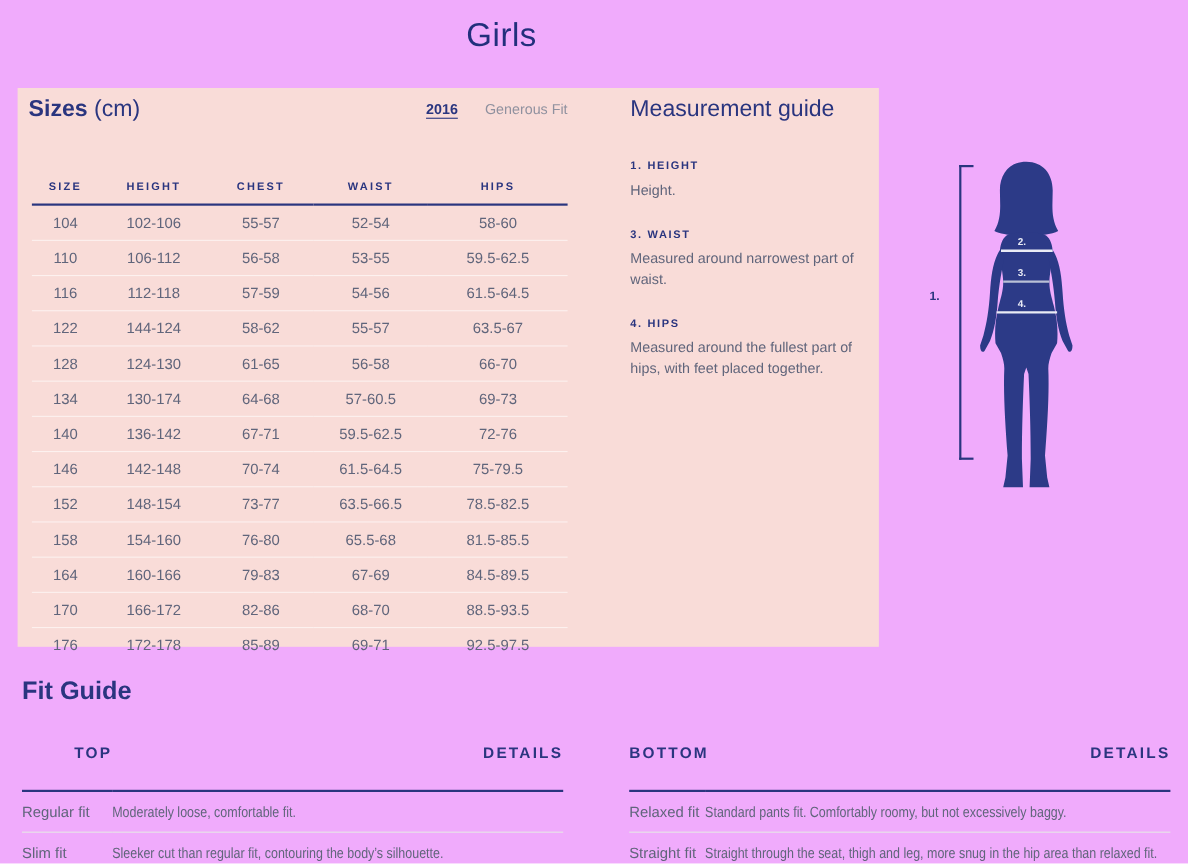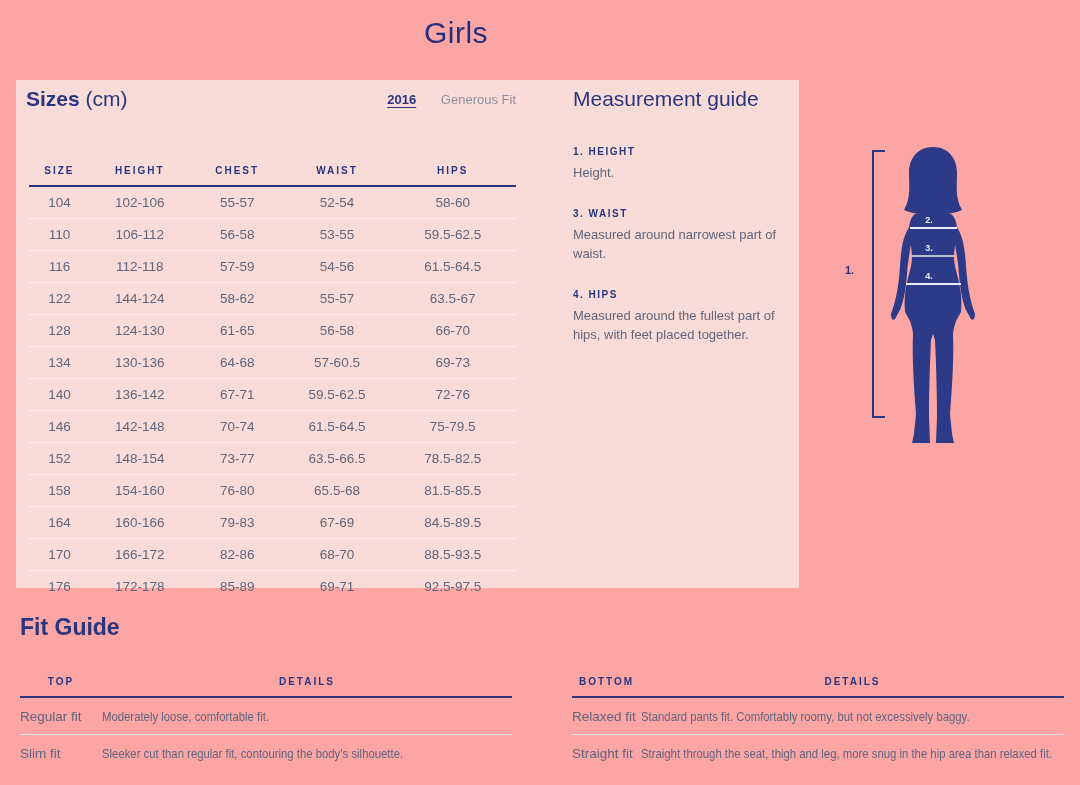--- a/index.html
+++ b/index.html
@@ -5,21 +5,21 @@
   :root{
     --navy:#2a357f;
     --muted:#60657b;
     --pink:#f9dcd8;
     --gray:#90919f;
     --rowline:rgba(255,255,255,0.6);
   }
   *{box-sizing:border-box;}
   html,body{margin:0;padding:0;background:#fff;}
   #screen{
-    position:relative;width:1080px;height:785px;background:#fca5a5;
+    position:relative;width:1080px;height:785px;background:#f0abfc;
     font-family:"Liberation Sans",sans-serif;color:var(--navy);overflow:hidden;
   }
   .page-title{
     position:absolute;top:16px;left:0;width:912px;text-align:center;
     font-size:30px;font-weight:500;letter-spacing:0.5px;color:#222f7c;
   }
   
   .panel{position:absolute;left:16px;top:80px;width:783px;height:508px;background:var(--pink);}
   .sizes-heading{position:absolute;left:10px;top:7px;font-size:21px;color:var(--navy);}
   .sizes-heading .bold{font-weight:bold;}
@@ -52,22 +52,22 @@
     border-left:2px solid var(--navy);border-top:2px solid var(--navy);border-bottom:2px solid var(--navy);
   }
   .bracket-label{position:absolute;left:829px;top:184px;font-size:11px;font-weight:bold;color:var(--navy);}
   .figure-svg{position:absolute;left:869px;top:62px;width:100px;height:310px;}
   
   .fit-heading{position:absolute;left:20px;top:614px;font-size:23px;font-weight:bold;color:var(--navy);}
   .fit-table{position:absolute;top:676px;width:492px;table-layout:fixed;}
   .fit-table.left{left:20px;}
   .fit-table.right{left:572px;}
   .fit-table th{
-    font-size:10px;letter-spacing:2px;color:var(--navy);font-weight:bold;text-align:center;
-    padding:0 0 9px 0;border-bottom:2px solid var(--navy);
+    font-size:14px;letter-spacing:2px;color:var(--navy);font-weight:bold;text-align:right;
+    padding:0 0 26px 0;border-bottom:2px solid var(--navy);
   }
   .fit-table td{font-size:13.5px;color:var(--muted);padding:11px 0 10px 0;vertical-align:top;}
   .fit-table tbody tr + tr td{border-top:1px solid #e7e7e7;}
   .condense{display:inline-block;transform:scaleX(0.84);transform-origin:0 50%;white-space:nowrap;}
 </style>
 </head>
 <body>
 
 <div id="screen">
 
@@ -139,21 +139,21 @@
           <tr>
             <td>128</td>
             <td>124-130</td>
             <td>61-65</td>
             <td>56-58</td>
             <td>66-70</td>
           </tr>
 
           <tr>
             <td>134</td>
-            <td>130-136</td>
+            <td>130-174</td>
             <td>64-68</td>
             <td>57-60.5</td>
             <td>69-73</td>
           </tr>
 
           <tr>
             <td>140</td>
             <td>136-142</td>
             <td>67-71</td>
             <td>59.5-62.5</td>

